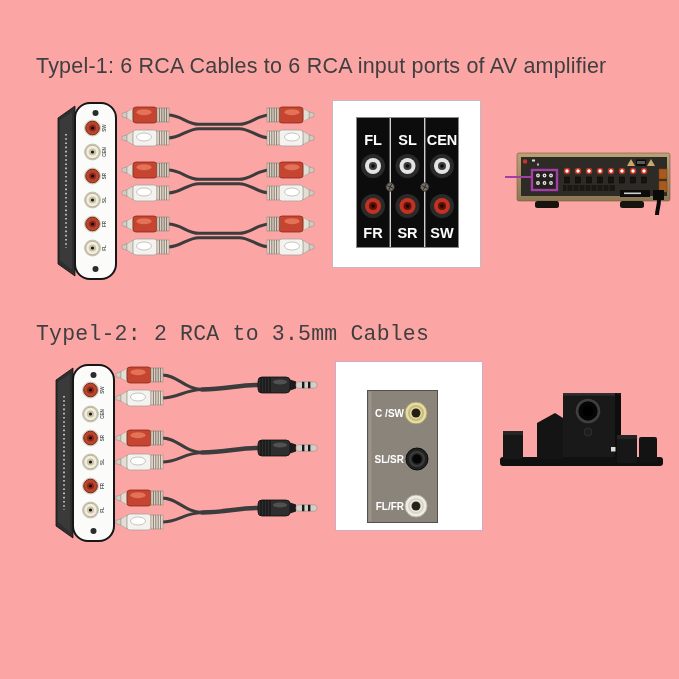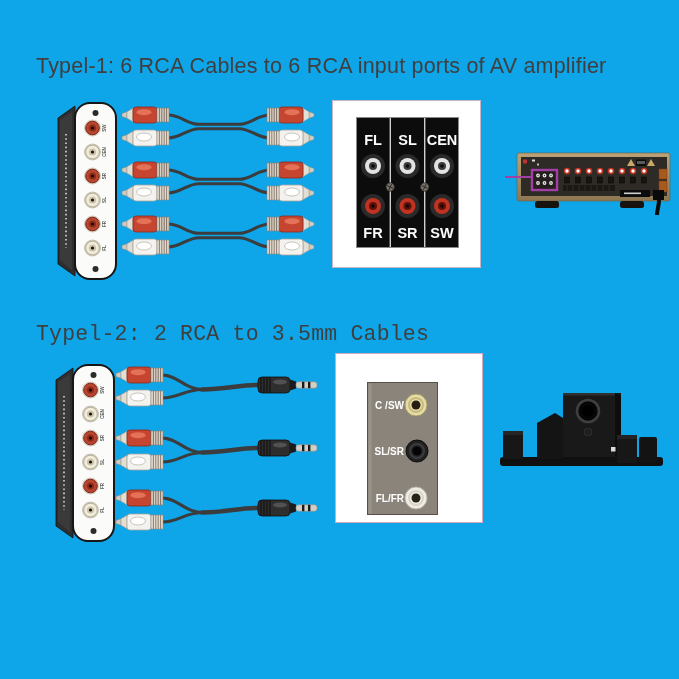--- a/index.html
+++ b/index.html
@@ -1,16 +1,16 @@
 <!DOCTYPE html>
 <html><head>
 <meta charset="utf-8">
 <style>
   html,body{margin:0;padding:0;background:#fff;}
-  #canvas{position:relative;width:679px;height:679px;background:#0ea5e9;overflow:hidden;
+  #canvas{position:relative;width:679px;height:679px;background:#fca5a5;overflow:hidden;
           font-family:"Liberation Sans",sans-serif;}
   .abs{position:absolute;}
   .title{color:#3f3f3f;font-size:21.5px;letter-spacing:0.2px;white-space:nowrap;}
   .frame1{width:149px;height:168px;background:#ffffff;border:1px solid #c6b6c6;box-sizing:border-box;}
   .frame2{width:148px;height:170px;background:#ffffff;border:1px solid #d4a9c4;box-sizing:border-box;}
   svg text{font-family:"Liberation Sans",sans-serif;}
 </style>
 </head>
 <body>
 
@@ -301,21 +301,21 @@
       <use href="#plugJ" transform="translate(146,21)"></use>
       <use href="#plugR" transform="translate(4,74)"></use>
       <use href="#plugW" transform="translate(4,98)"></use>
       <use href="#plugJ" transform="translate(146,84)"></use>
       <use href="#plugR" transform="translate(4,134)"></use>
       <use href="#plugW" transform="translate(4,158)"></use>
       <use href="#plugJ" transform="translate(146,144)"></use>
     </g>
   </svg>
 
-  <div class="abs frame2" style="left:335px;top:353px;">
+  <div class="abs frame2" style="left:335px;top:361px;">
     <svg class="abs" style="left:31px;top:28px;" width="71" height="133" viewBox="0 0 71 133">
       <rect x="0.5" y="0.5" width="70" height="132" fill="#8b847b" stroke="#57504a"></rect>
       <rect x="1.5" y="1.5" width="3" height="130" fill="#9a938a"></rect>
       <g font-size="10" font-weight="bold" fill="#ffffff" text-anchor="end">
         <text x="37" y="27">C /SW</text>
         <text x="37" y="73">SL/SR</text>
         <text x="37" y="120">FL/FR</text>
       </g>
       <g>
         <circle cx="49" cy="23" r="11" fill="#e6dca6" stroke="#a89c62" stroke-width="1"></circle>

